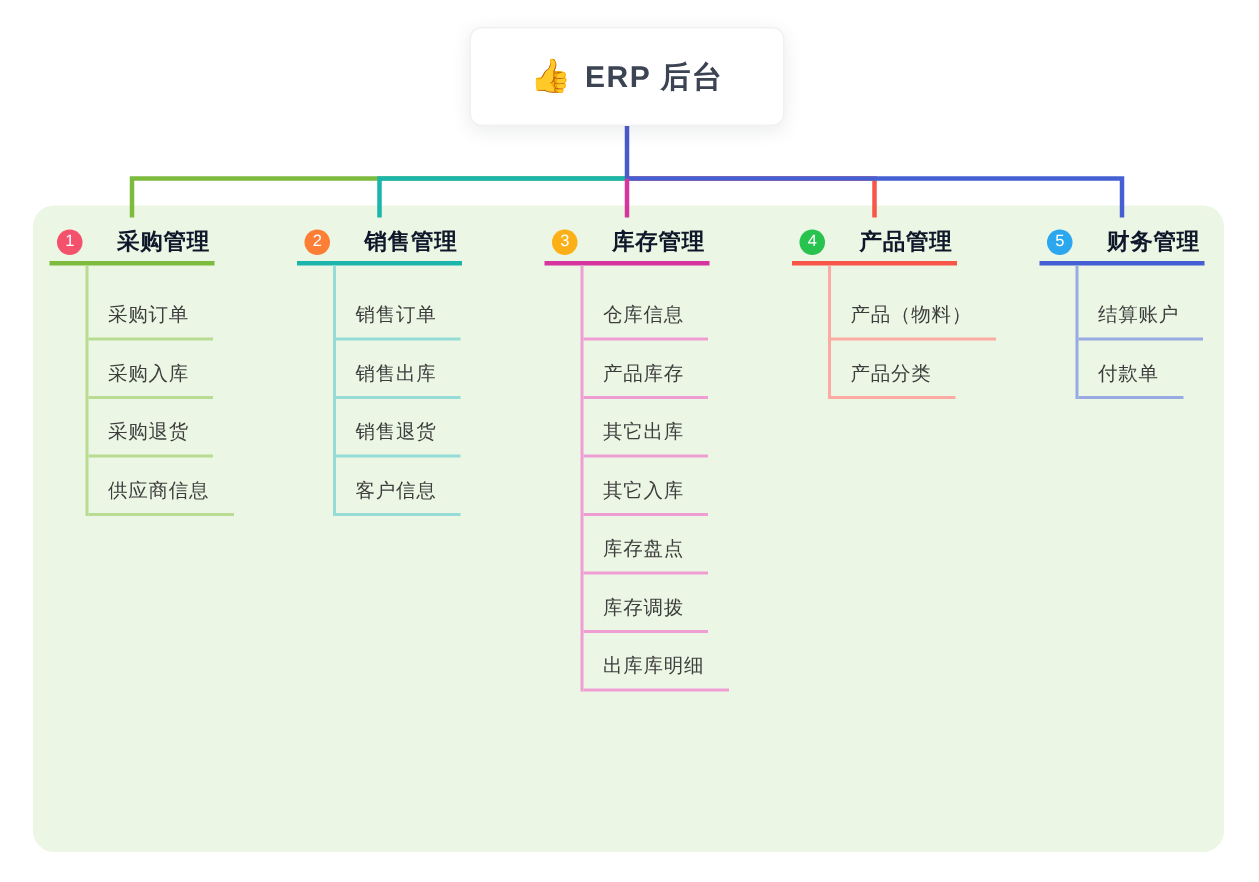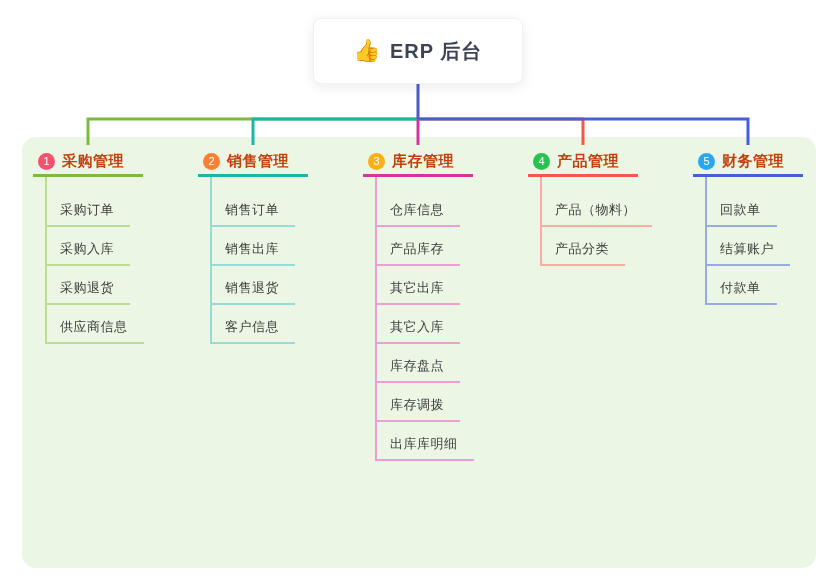--- a/index.html
+++ b/index.html
@@ -70,27 +70,28 @@
     border-radius: 50%;
     color: #ffffff;
     font-size: 11px;
     line-height: 17px;
     text-align: center;
     flex: 0 0 17px;
   }
   .branch-label {
     font-size: 15px;
     font-weight: 600;
-    color: #c2410c;
+    color: #0f172a;
     white-space: nowrap;
     letter-spacing: 0.5px;
+    margin-left: 16px;
   }
   ul.children {
     list-style: none;
-    margin-left: 12px;
+    margin-left: 24px;
     border-left: 2px solid var(--light);
     width: max-content;
   }
   ul.children li {
     display: flex;
     align-items: flex-end;
     height: 39px;
     width: max-content;
     padding: 0 16px 6px 13px;
     border-bottom: 2px solid var(--light);
@@ -193,23 +194,20 @@
         </li>
       </ul>
   </div>
 
   <div class="branch" style="left: 671px; --line: #4560d2; --light: #97abe2;">
     <div class="branch-title">
       <span class="badge" style="background: rgb(42, 167, 238);">5</span>
       <span class="branch-label">财务管理</span>
     </div>
     <ul class="children">
-        <li>
-          <span>回款单</span>
-        </li>
         <li>
           <span>结算账户</span>
         </li>
         <li>
           <span>付款单</span>
         </li>
       </ul>
   </div>
 </div>
 

